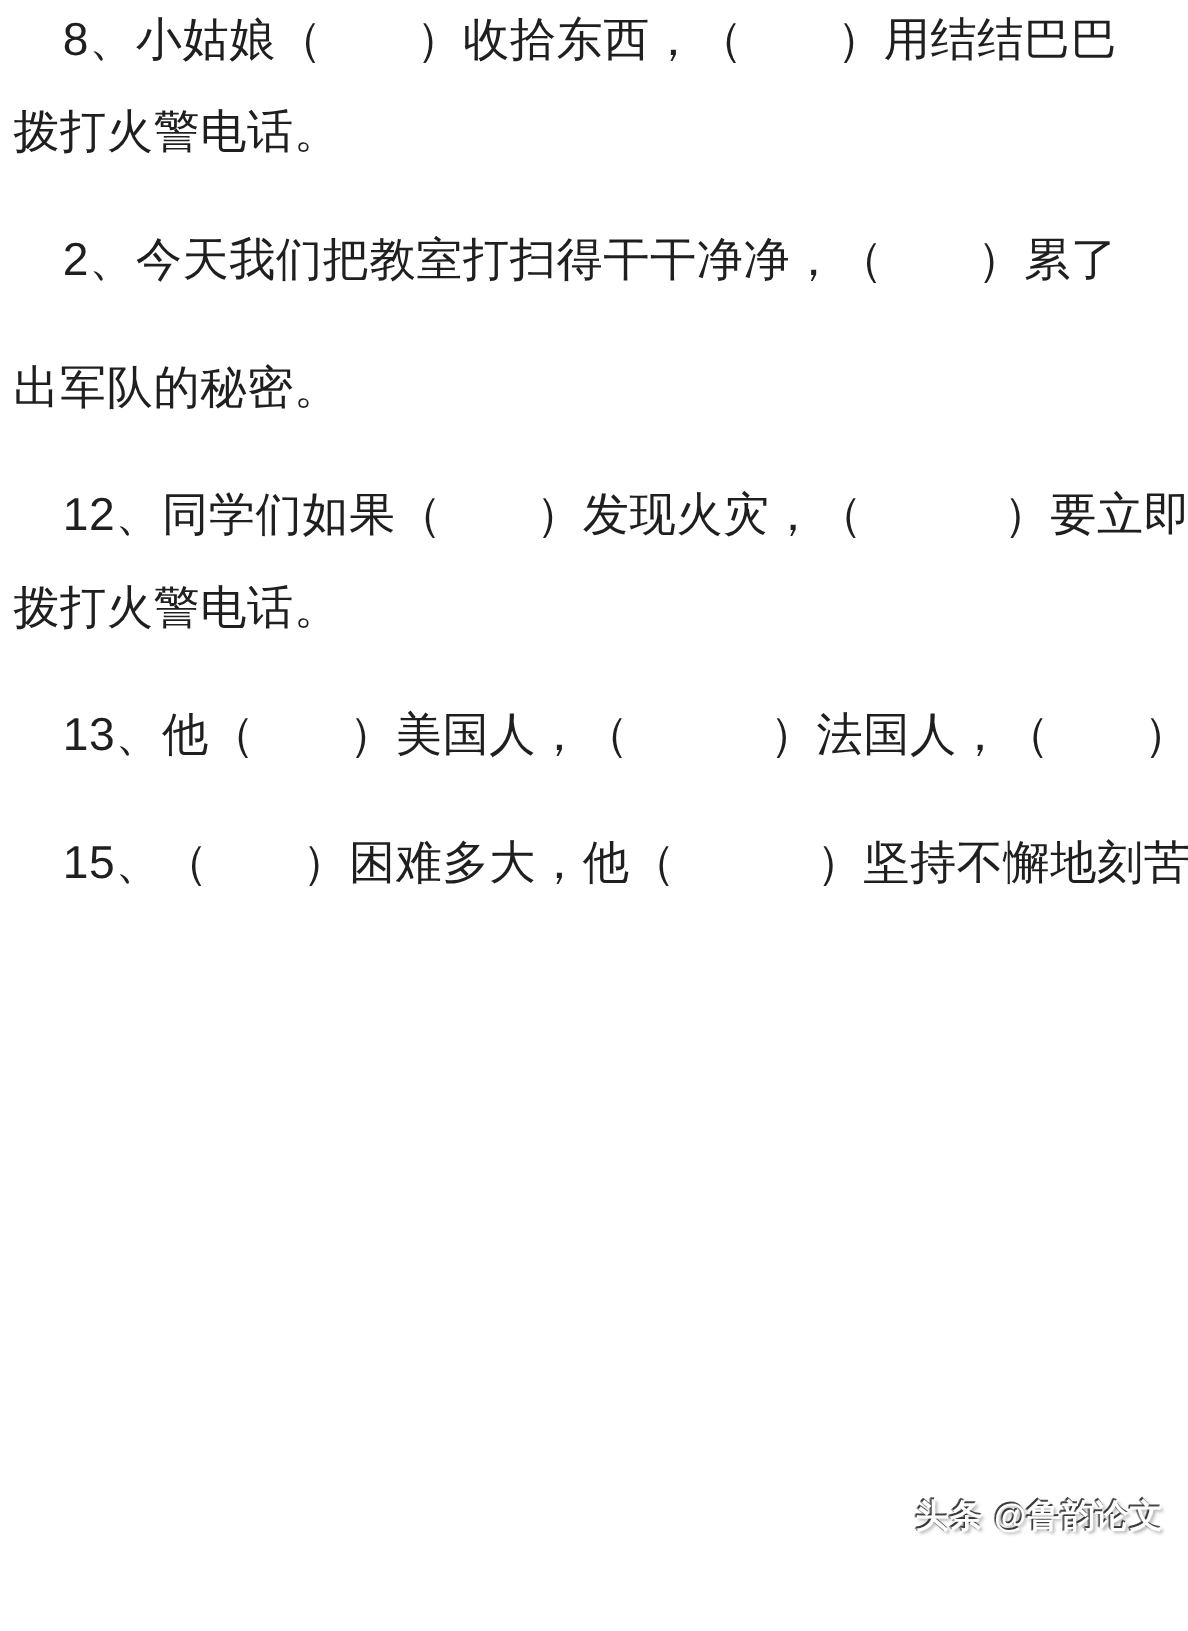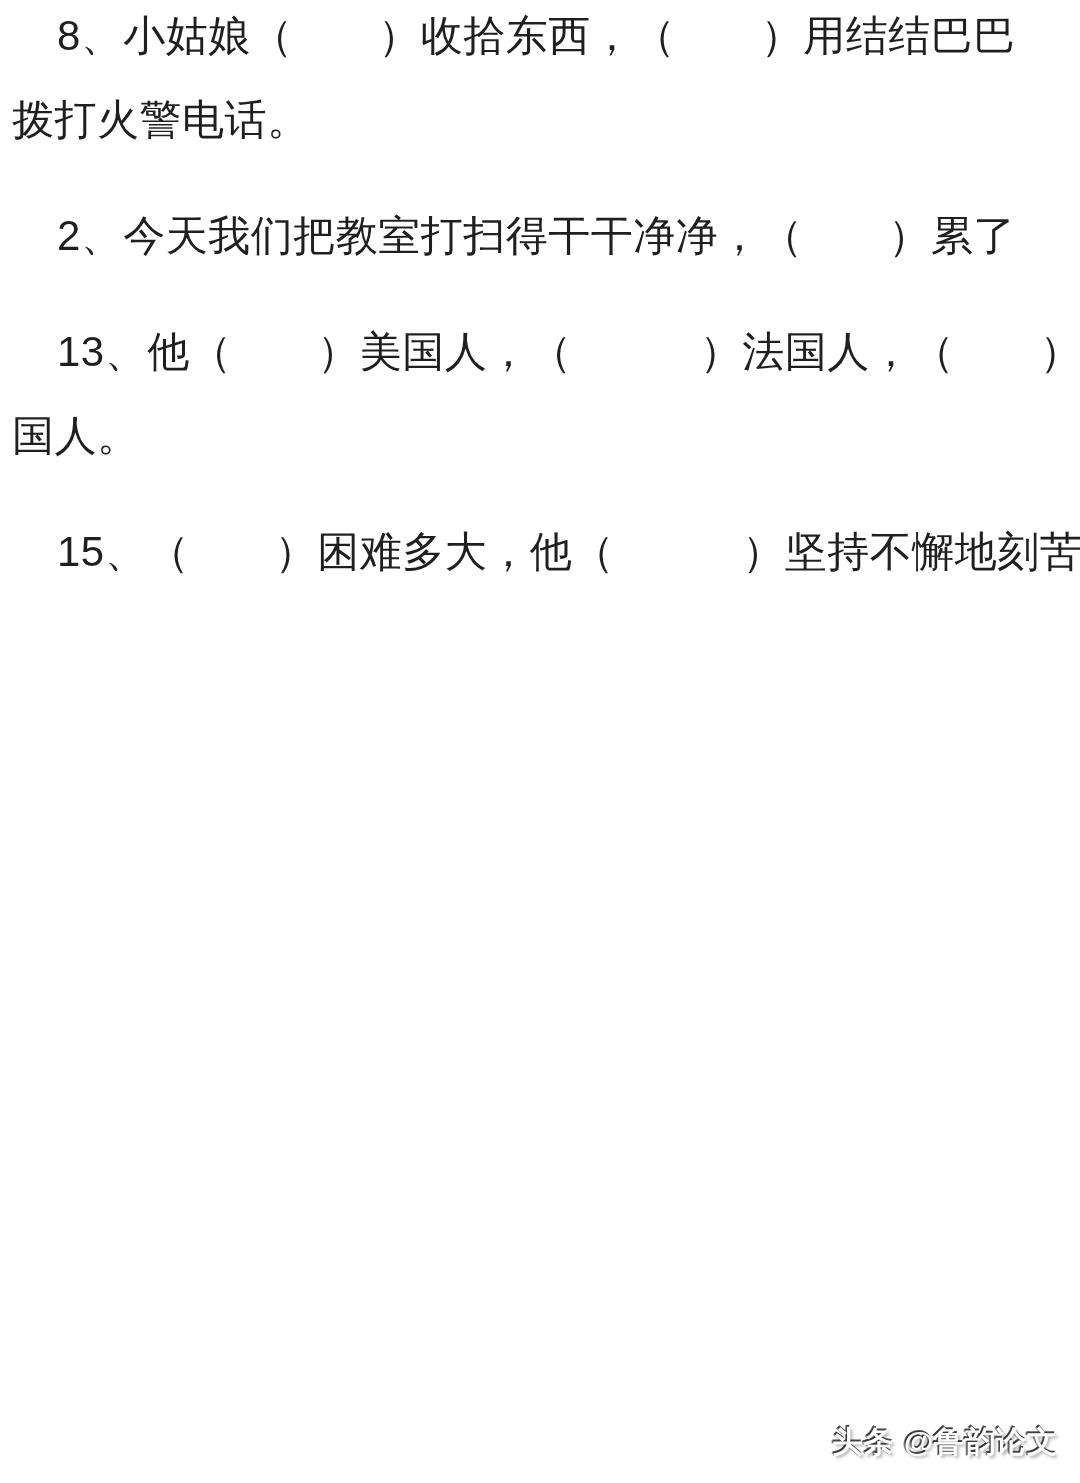--- a/index.html
+++ b/index.html
@@ -29,21 +29,21 @@
   .line {
     line-height: 84px;
     white-space: pre;
     letter-spacing: 0.5px;
   }
   .line.first {
     padding-left: 45px;
   }
   .watermark {
     position: absolute;
-    top: 1422px;
+    top: 1358px;
     right: 22px;
     font-size: 30px;
     font-weight: bold;
     letter-spacing: 1px;
     color: #ffffff;
     text-shadow:
       -1px -2px 0 rgba(45, 45, 45, 0.85),
       -2px -1px 0 rgba(45, 45, 45, 0.55),
       2px 2px 3px rgba(130, 130, 130, 0.6);
   }
@@ -54,24 +54,28 @@
 <div class="page">
   <div class="content" id="items-container">
       <div class="item">
         <div class="line first">8、小姑娘（　　）收拾东西，（　　）用结结巴巴</div>
         <div class="line">拨打火警电话。</div>
       </div>
       <div class="item">
         <div class="line first">2、今天我们把教室打扫得干干净净，（　　）累了</div>
       </div>
       <div class="item">
+        <div class="line">出军队的秘密。</div>
+      </div>
+      <div class="item">
+        <div class="line first">12、同学们如果（　　）发现火灾，（　　　）要立即</div>
+        <div class="line">拨打火警电话。</div>
       </div>
       <div class="item">
         <div class="line first">13、他（　　）美国人，（　　　）法国人，（　　）英</div>
-        <div class="line">国人。</div>
       </div>
       <div class="item">
         <div class="line first">15、（　　）困难多大，他（　　　）坚持不懈地刻苦</div>
       </div>
     </div>
   <div class="watermark">
     <span>头条 @鲁韵论文</span>
   </div>
 </div>
 

